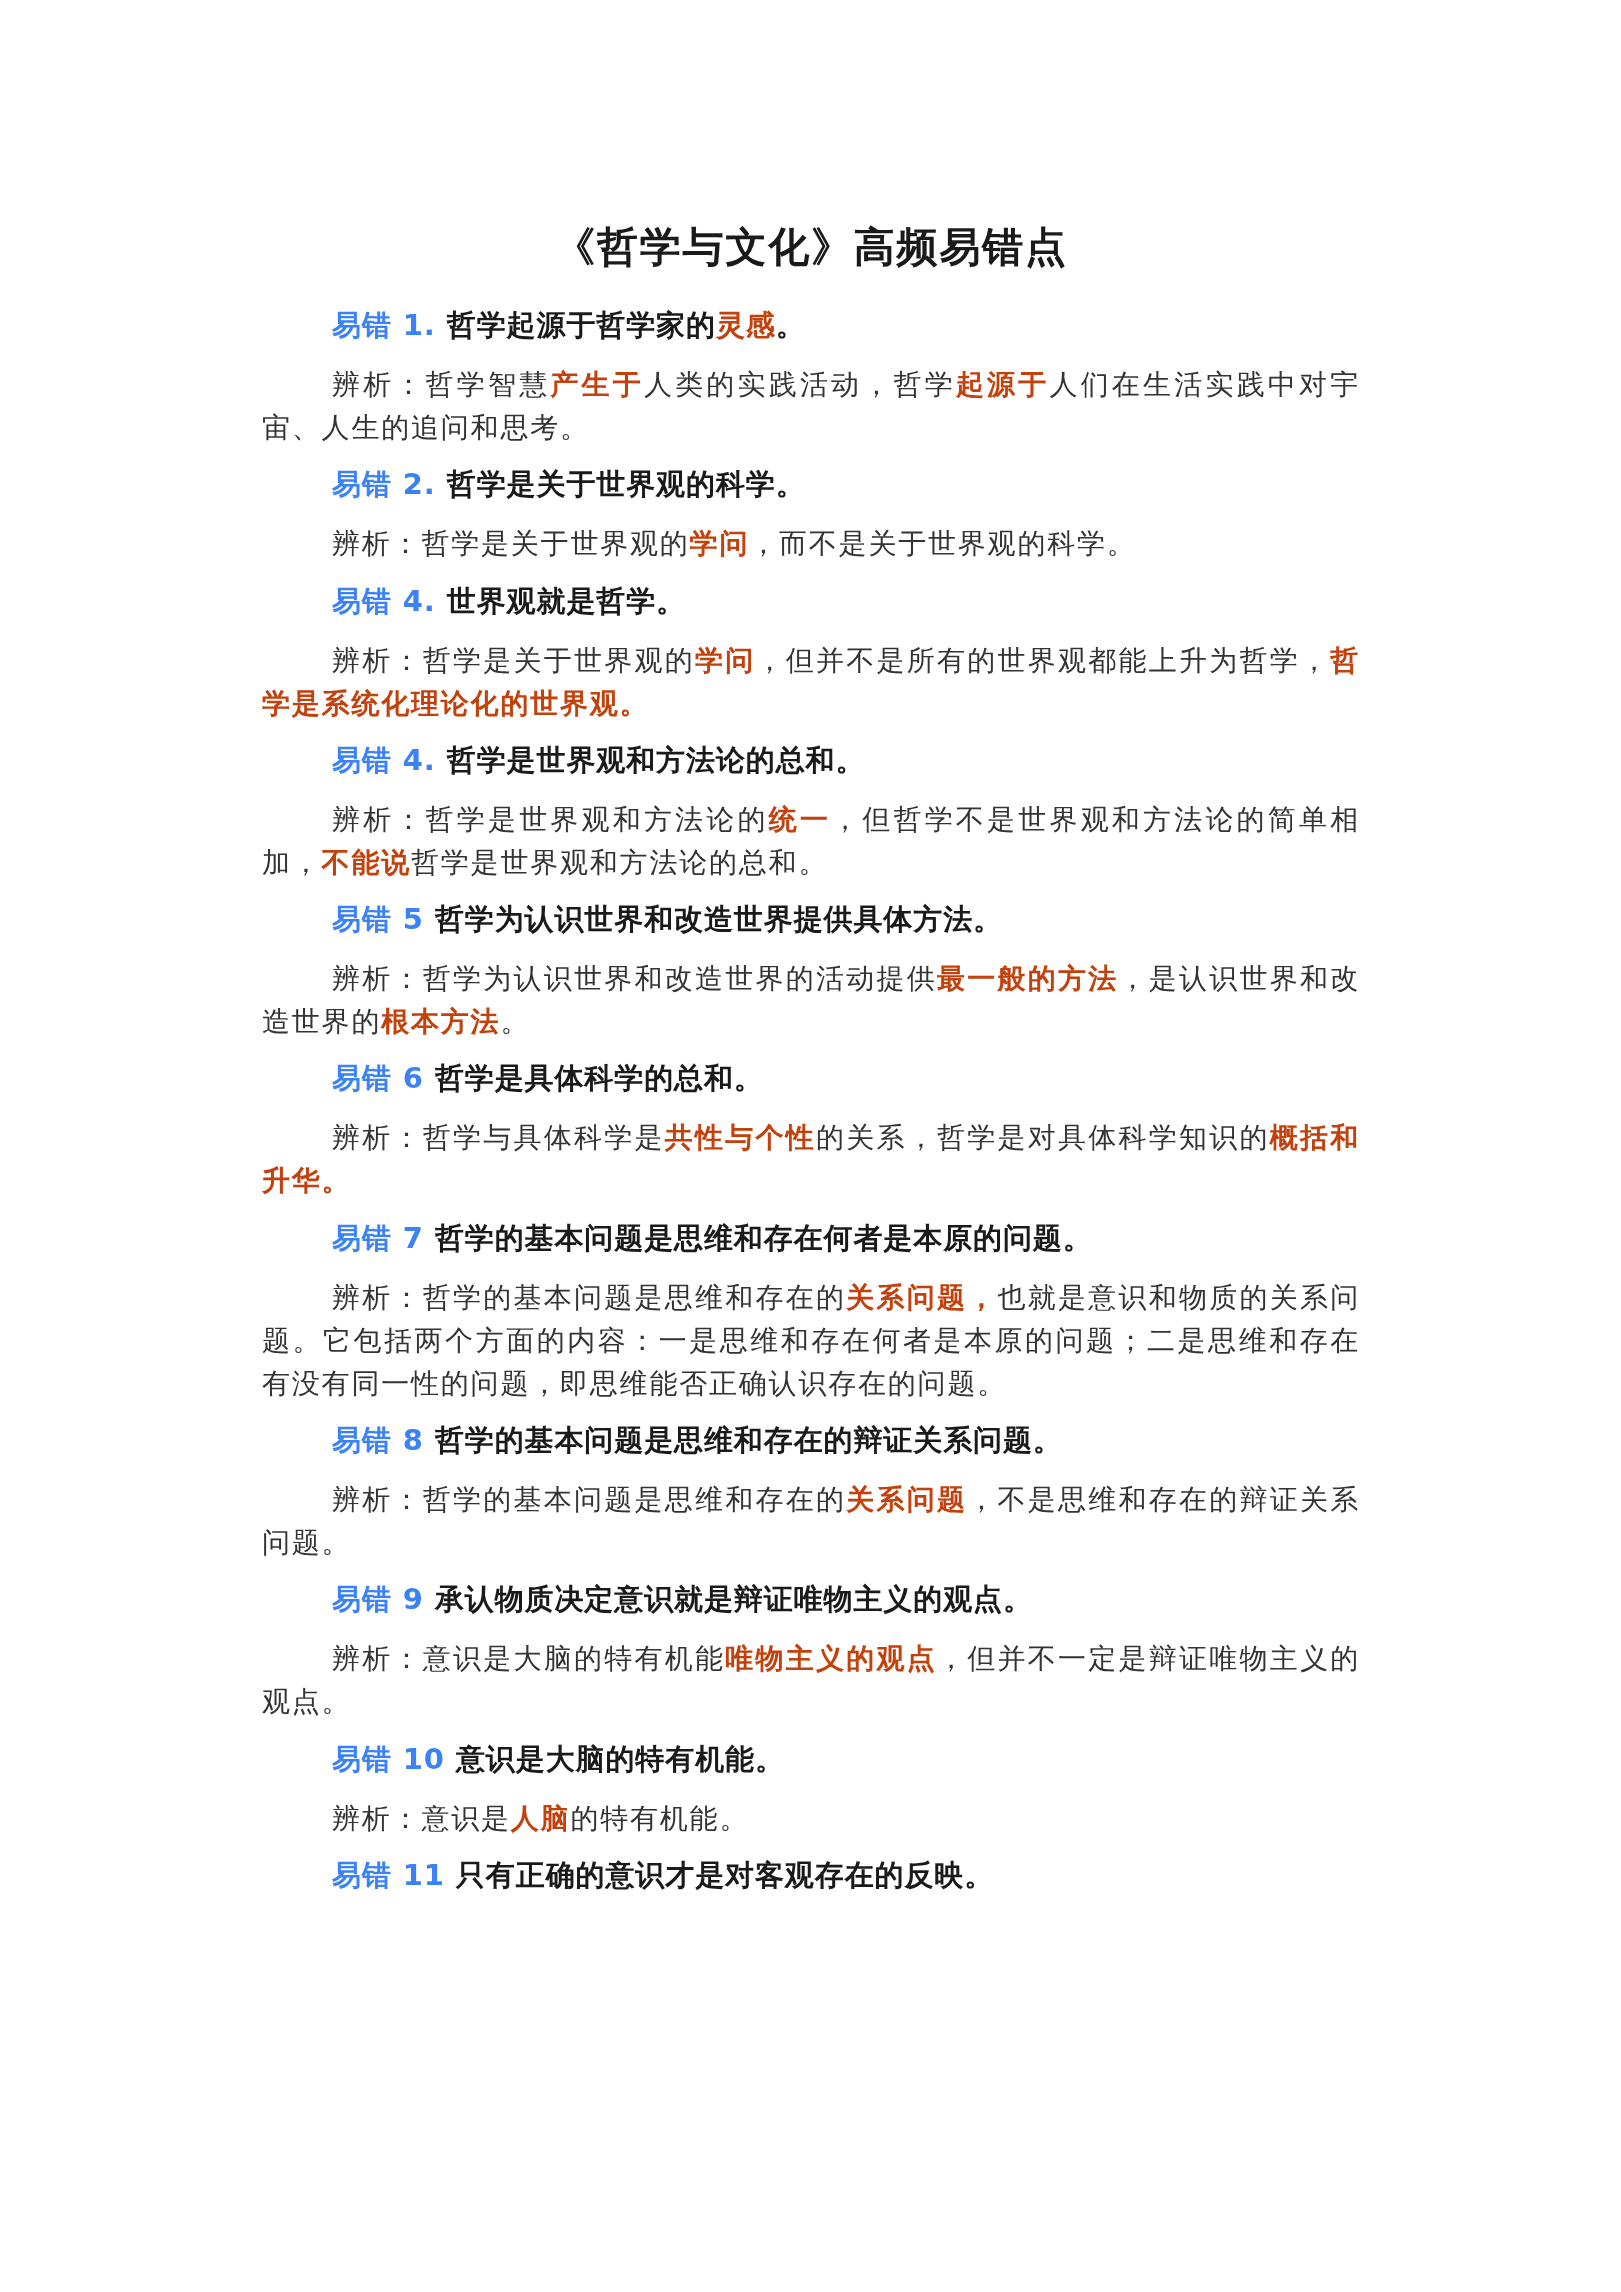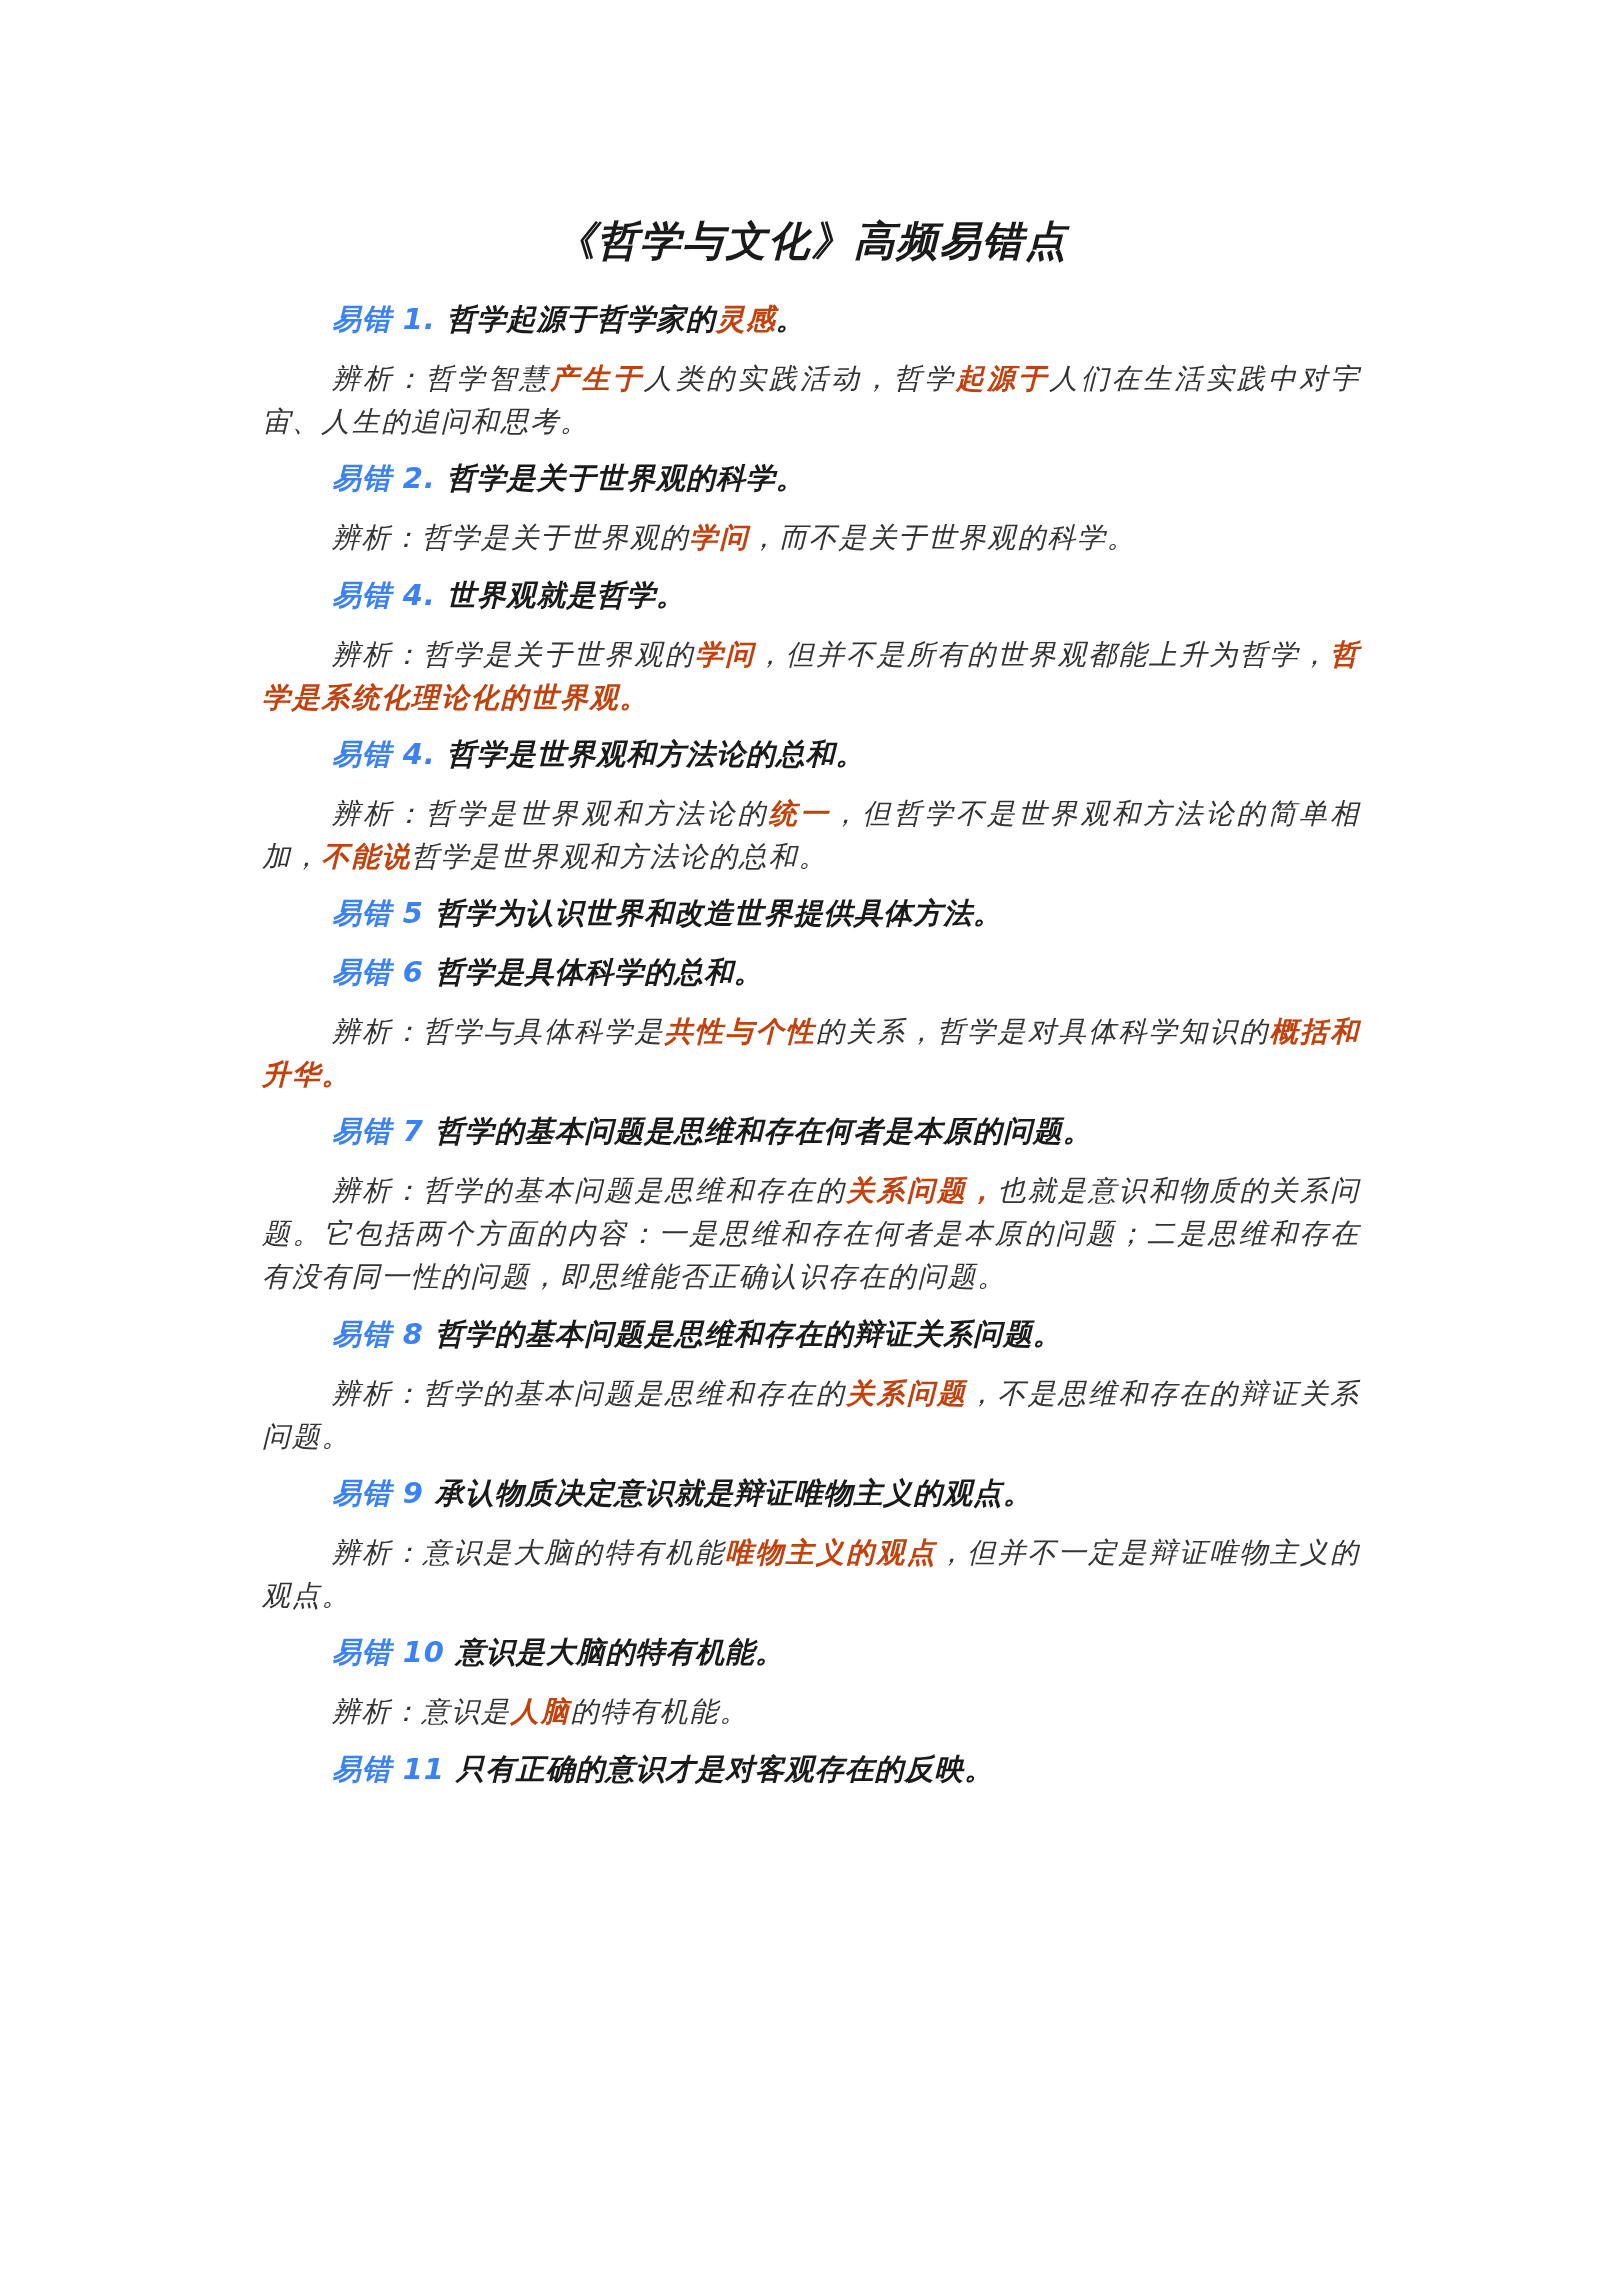--- a/index.html
+++ b/index.html
@@ -1,18 +1,18 @@
 <!DOCTYPE html>
 <html style="font-size:14.3px"><head>
 <meta charset="utf-8">
 <style>
   html, body { margin: 0; padding: 0; background: #ffffff; }
   body { width: 1621px; height: 2293px; position: relative; overflow: hidden;
          font-family: "DejaVu Serif", "Liberation Serif", serif; color: #2a2a2a; }
-  .page { position: absolute; left: 262px; top: 214px; width: 1098px; font-style: italic; }
+  .page { position: absolute; left: 262px; top: 220px; width: 1098px; }
   .title { text-align: center; font-family: "DejaVu Sans", "Liberation Sans", sans-serif;
            font-size: 41px; font-weight: bold; color: #1a1a1a; margin: 0 0 30px 0;
            letter-spacing: 1.8px; line-height: 54px; }
   .item { margin: 0; }
   .q { font-family: "DejaVu Sans", "Liberation Sans", sans-serif; font-weight: bold;
        font-size: 29px; line-height: 43px; text-indent: 70px; color: #1a1a1a;
        margin: 0 0 16px 0; letter-spacing: 0.9px; }
   .q .tag { color: #3b82f6; }
   .a { font-size: 28px; line-height: 43px; text-indent: 70px; color: #333333;
        margin: 0 0 14.3px 0; letter-spacing: 1.8px; text-align: justify; }
@@ -35,20 +35,21 @@
       <div class="item">
         <p class="q"><span class="tag">易错 4. </span><span>世界观就是哲学。</span></p>
         <p class="a"><span>辨析：哲学是关于世界观的</span><span class="hl">学问</span><span>，但并不是所有的世界观都能上升为哲学，</span><span class="hl">哲学是系统化理论化的世界观。</span></p>
       </div>
       <div class="item">
         <p class="q"><span class="tag">易错 4. </span><span>哲学是世界观和方法论的总和。</span></p>
         <p class="a"><span>辨析：哲学是世界观和方法论的</span><span class="hl">统一</span><span>，但哲学不是世界观和方法论的简单相加，</span><span class="hl">不能说</span><span>哲学是世界观和方法论的总和。</span></p>
       </div>
       <div class="item">
         <p class="q"><span class="tag">易错 5 </span><span>哲学为认识世界和改造世界提供具体方法。</span></p>
+        <p class="a"><span>辨析：哲学为认识世界和改造世界的活动提供</span><span class="hl">最一般的方法</span><span>，是认识世界和改造世界的</span><span class="hl">根本方法</span><span>。</span></p>
       </div>
       <div class="item">
         <p class="q"><span class="tag">易错 6 </span><span>哲学是具体科学的总和。</span></p>
         <p class="a"><span>辨析：哲学与具体科学是</span><span class="hl">共性与个性</span><span>的关系，哲学是对具体科学知识的</span><span class="hl">概括和升华。</span></p>
       </div>
       <div class="item">
         <p class="q"><span class="tag">易错 7 </span><span>哲学的基本问题是思维和存在何者是本原的问题。</span></p>
         <p class="a"><span>辨析：哲学的基本问题是思维和存在的</span><span class="hl">关系问题，</span><span>也就是意识和物质的关系问题。它包括两个方面的内容：一是思维和存在何者是本原的问题；二是思维和存在有没有同一性的问题，即思维能否正确认识存在的问题。</span></p>
       </div>
       <div class="item">

